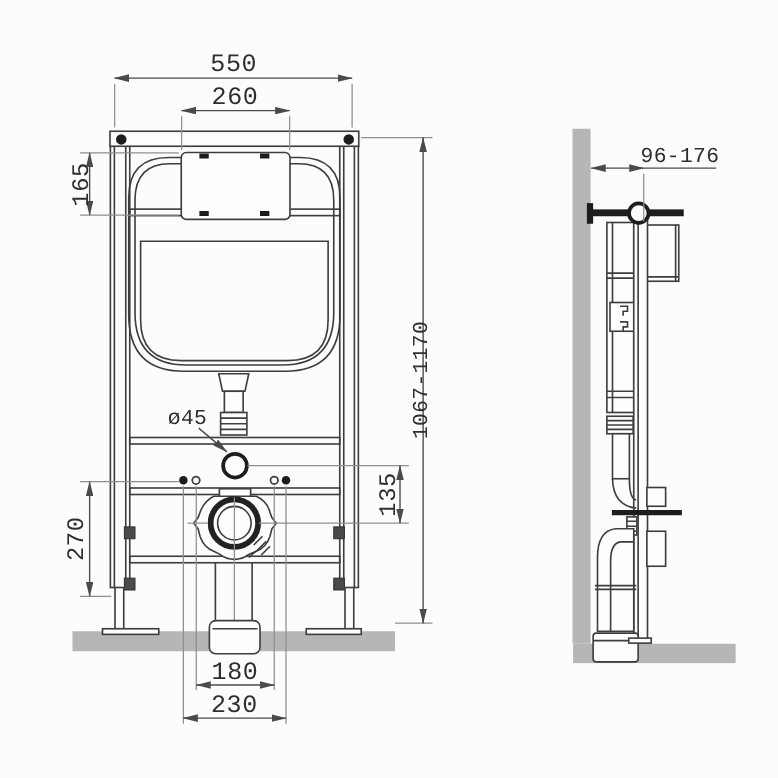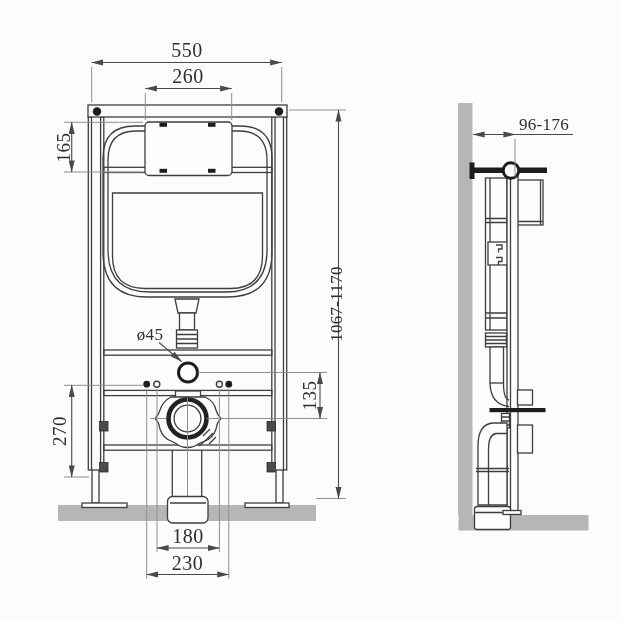--- a/index.html
+++ b/index.html
@@ -1,20 +1,20 @@
 <!DOCTYPE html>
 <html><head>
 <meta charset="utf-8">
 <style>
   html,body{margin:0;padding:0;background:#ffffff;}
   .canvas{
     position:relative;
     width:622px;height:622px;
     background:#fcfcfc;
-    font-family:Liberation Serif, serif;
+    font-family:Liberation Mono, monospace;
     overflow:hidden;
   }
   svg{display:block;}
   .ln     {stroke:#3e3e3e;stroke-width:1.3;fill:none;}
   .lnw    {stroke:#3e3e3e;stroke-width:1.3;fill:#fdfdfd;}
   .lnthin {stroke:#8f8f8f;stroke-width:1;fill:none;}
   .dim    {stroke:#4a4a4a;stroke-width:1.1;fill:none;}
   .blackfill{fill:#1d1d1d;stroke:none;}
   .grayfill {fill:#b6b6b6;stroke:none;}
   .dimtxt {fill:#2e2e2e;font-size:20px;letter-spacing:.5px;}

